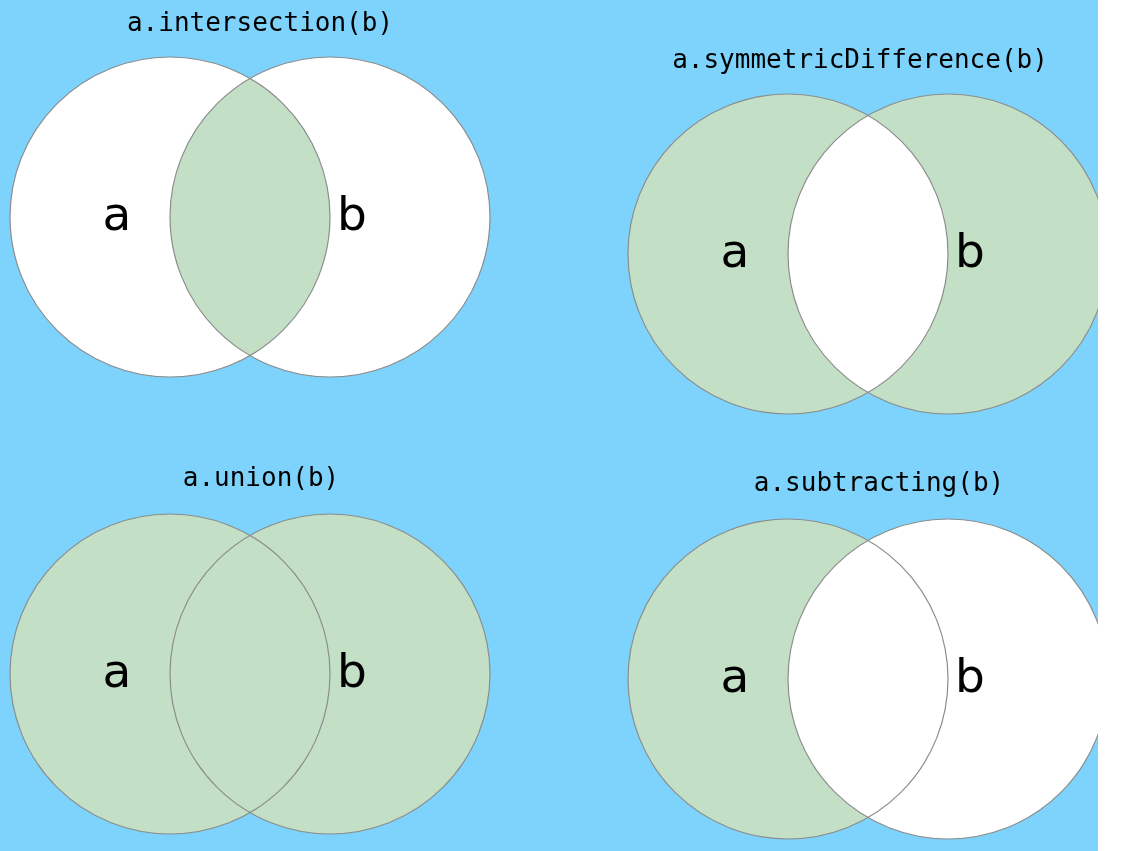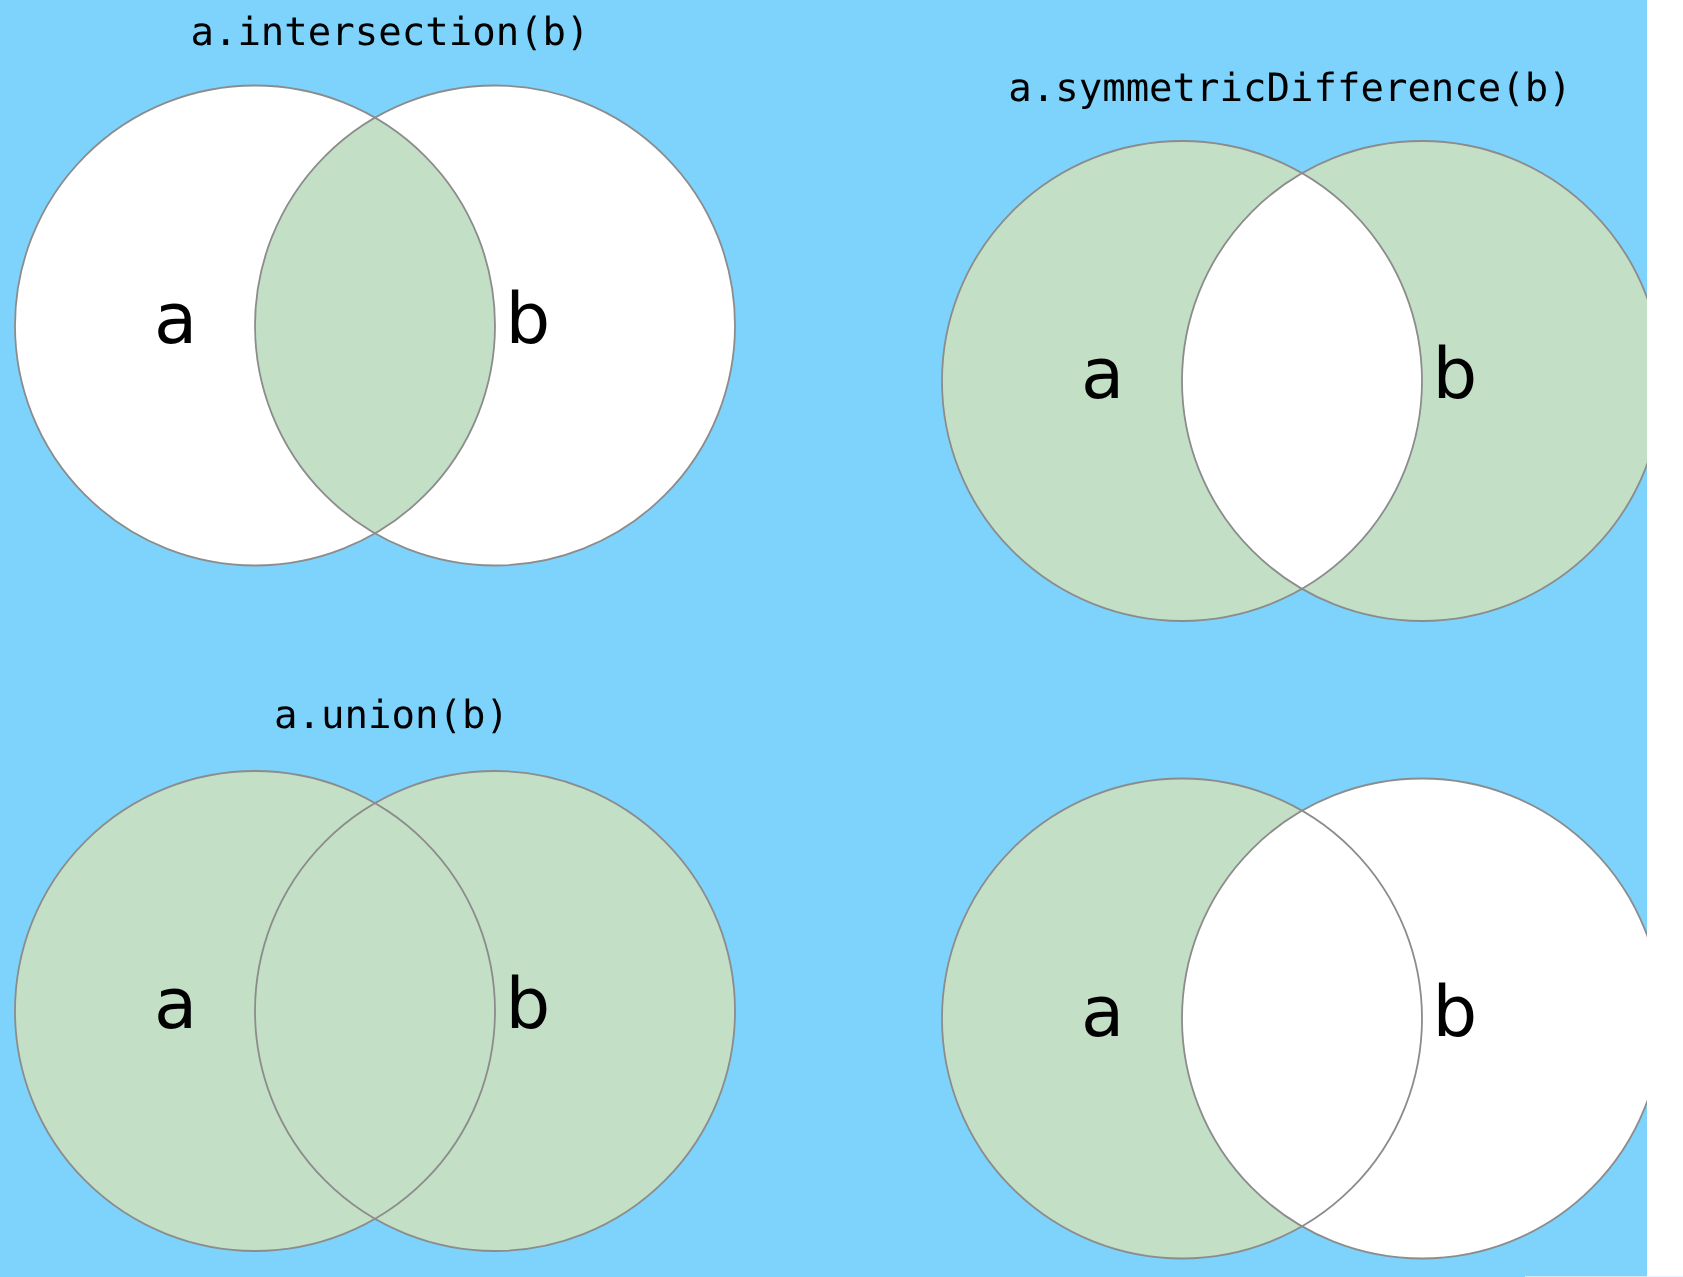--- a/index.html
+++ b/index.html
@@ -95,20 +95,21 @@
       <circle class="region region-b" cx="330" cy="253" r="160" fill="#c3e0c6"></circle>
       <path class="region region-lens" d="M 250 114.4359353944898 A 160 160 0 0 1 250 391.5640646055102 A 160 160 0 0 1 250 114.4359353944898 Z" fill="#c3e0c6"></path>
       <circle class="outline outline-a" cx="170" cy="253" r="160" stroke="#8c8c8c"></circle>
       <circle class="outline outline-b" cx="330" cy="253" r="160" stroke="#8c8c8c"></circle>
       <text class="set-label lbl-a" x="117" y="249" dominant-baseline="central" fill="#000000">a</text>
       <text class="set-label lbl-b" x="352" y="249" dominant-baseline="central" fill="#000000">b</text>
     </svg>
   </div>
 
   <div class="venn-cell br">
+    <div class="venn-title">a.subtracting(b)</div>
     <svg class="venn" viewBox="0 0 561 425">
       <circle class="region region-a" cx="227" cy="253" r="160" fill="#c3e0c6"></circle>
       <circle class="region region-b" cx="387" cy="253" r="160" fill="#ffffff"></circle>
       <path class="region region-lens" d="M 307 114.4359353944898 A 160 160 0 0 1 307 391.5640646055102 A 160 160 0 0 1 307 114.4359353944898 Z" fill="#ffffff"></path>
       <circle class="outline outline-a" cx="227" cy="253" r="160" stroke="#8c8c8c"></circle>
       <circle class="outline outline-b" cx="387" cy="253" r="160" stroke="#8c8c8c"></circle>
       <text class="set-label lbl-a" x="174" y="249" dominant-baseline="central" fill="#000000">a</text>
       <text class="set-label lbl-b" x="409" y="249" dominant-baseline="central" fill="#000000">b</text>
     </svg>
   </div>

